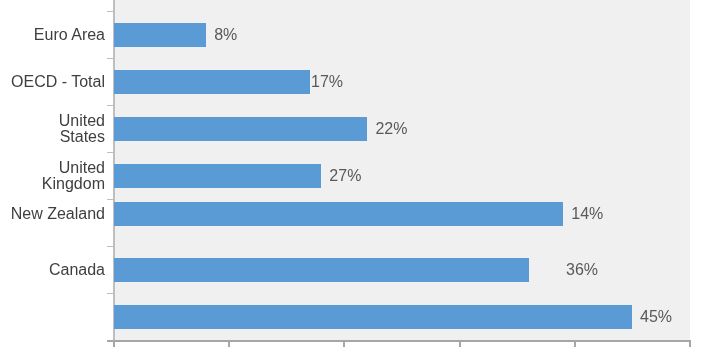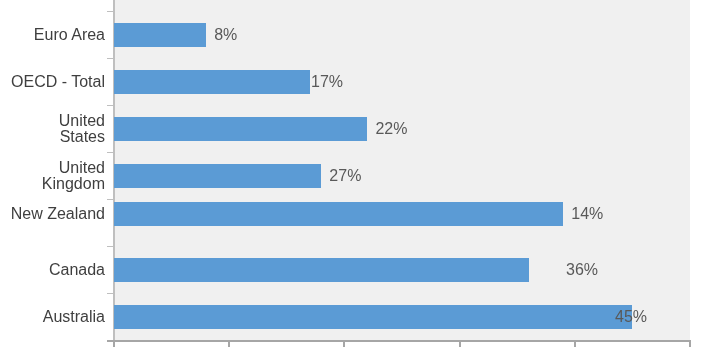--- a/index.html
+++ b/index.html
@@ -152,19 +152,18 @@
         <div class="cat-label">New Zealand</div>
         <div class="bar" style="width: 449.28px; background: rgb(91, 155, 213);"></div>
         <div class="bar-label" style="left: 571.28px;">14%</div>
       </div>
       <div class="cat-row" style="top: 246px;">
         <div class="cat-label">Canada</div>
         <div class="bar" style="width: 414.72px; background: rgb(91, 155, 213);"></div>
         <div class="bar-label" style="left: 566px;">36%</div>
       </div>
       <div class="cat-row" style="top: 293px;">
-        <div class="cat-label">Australia</div>
         <div class="bar" style="width: 518.4px; background: rgb(91, 155, 213);"></div>
-        <div class="bar-label" style="left: 615px; text-align: center;">45%</div>
+        <div class="bar-label" style="left: 640px; text-align: center;">45%</div>
       </div>
     </div>
 
 </div>
 
 </body></html>

